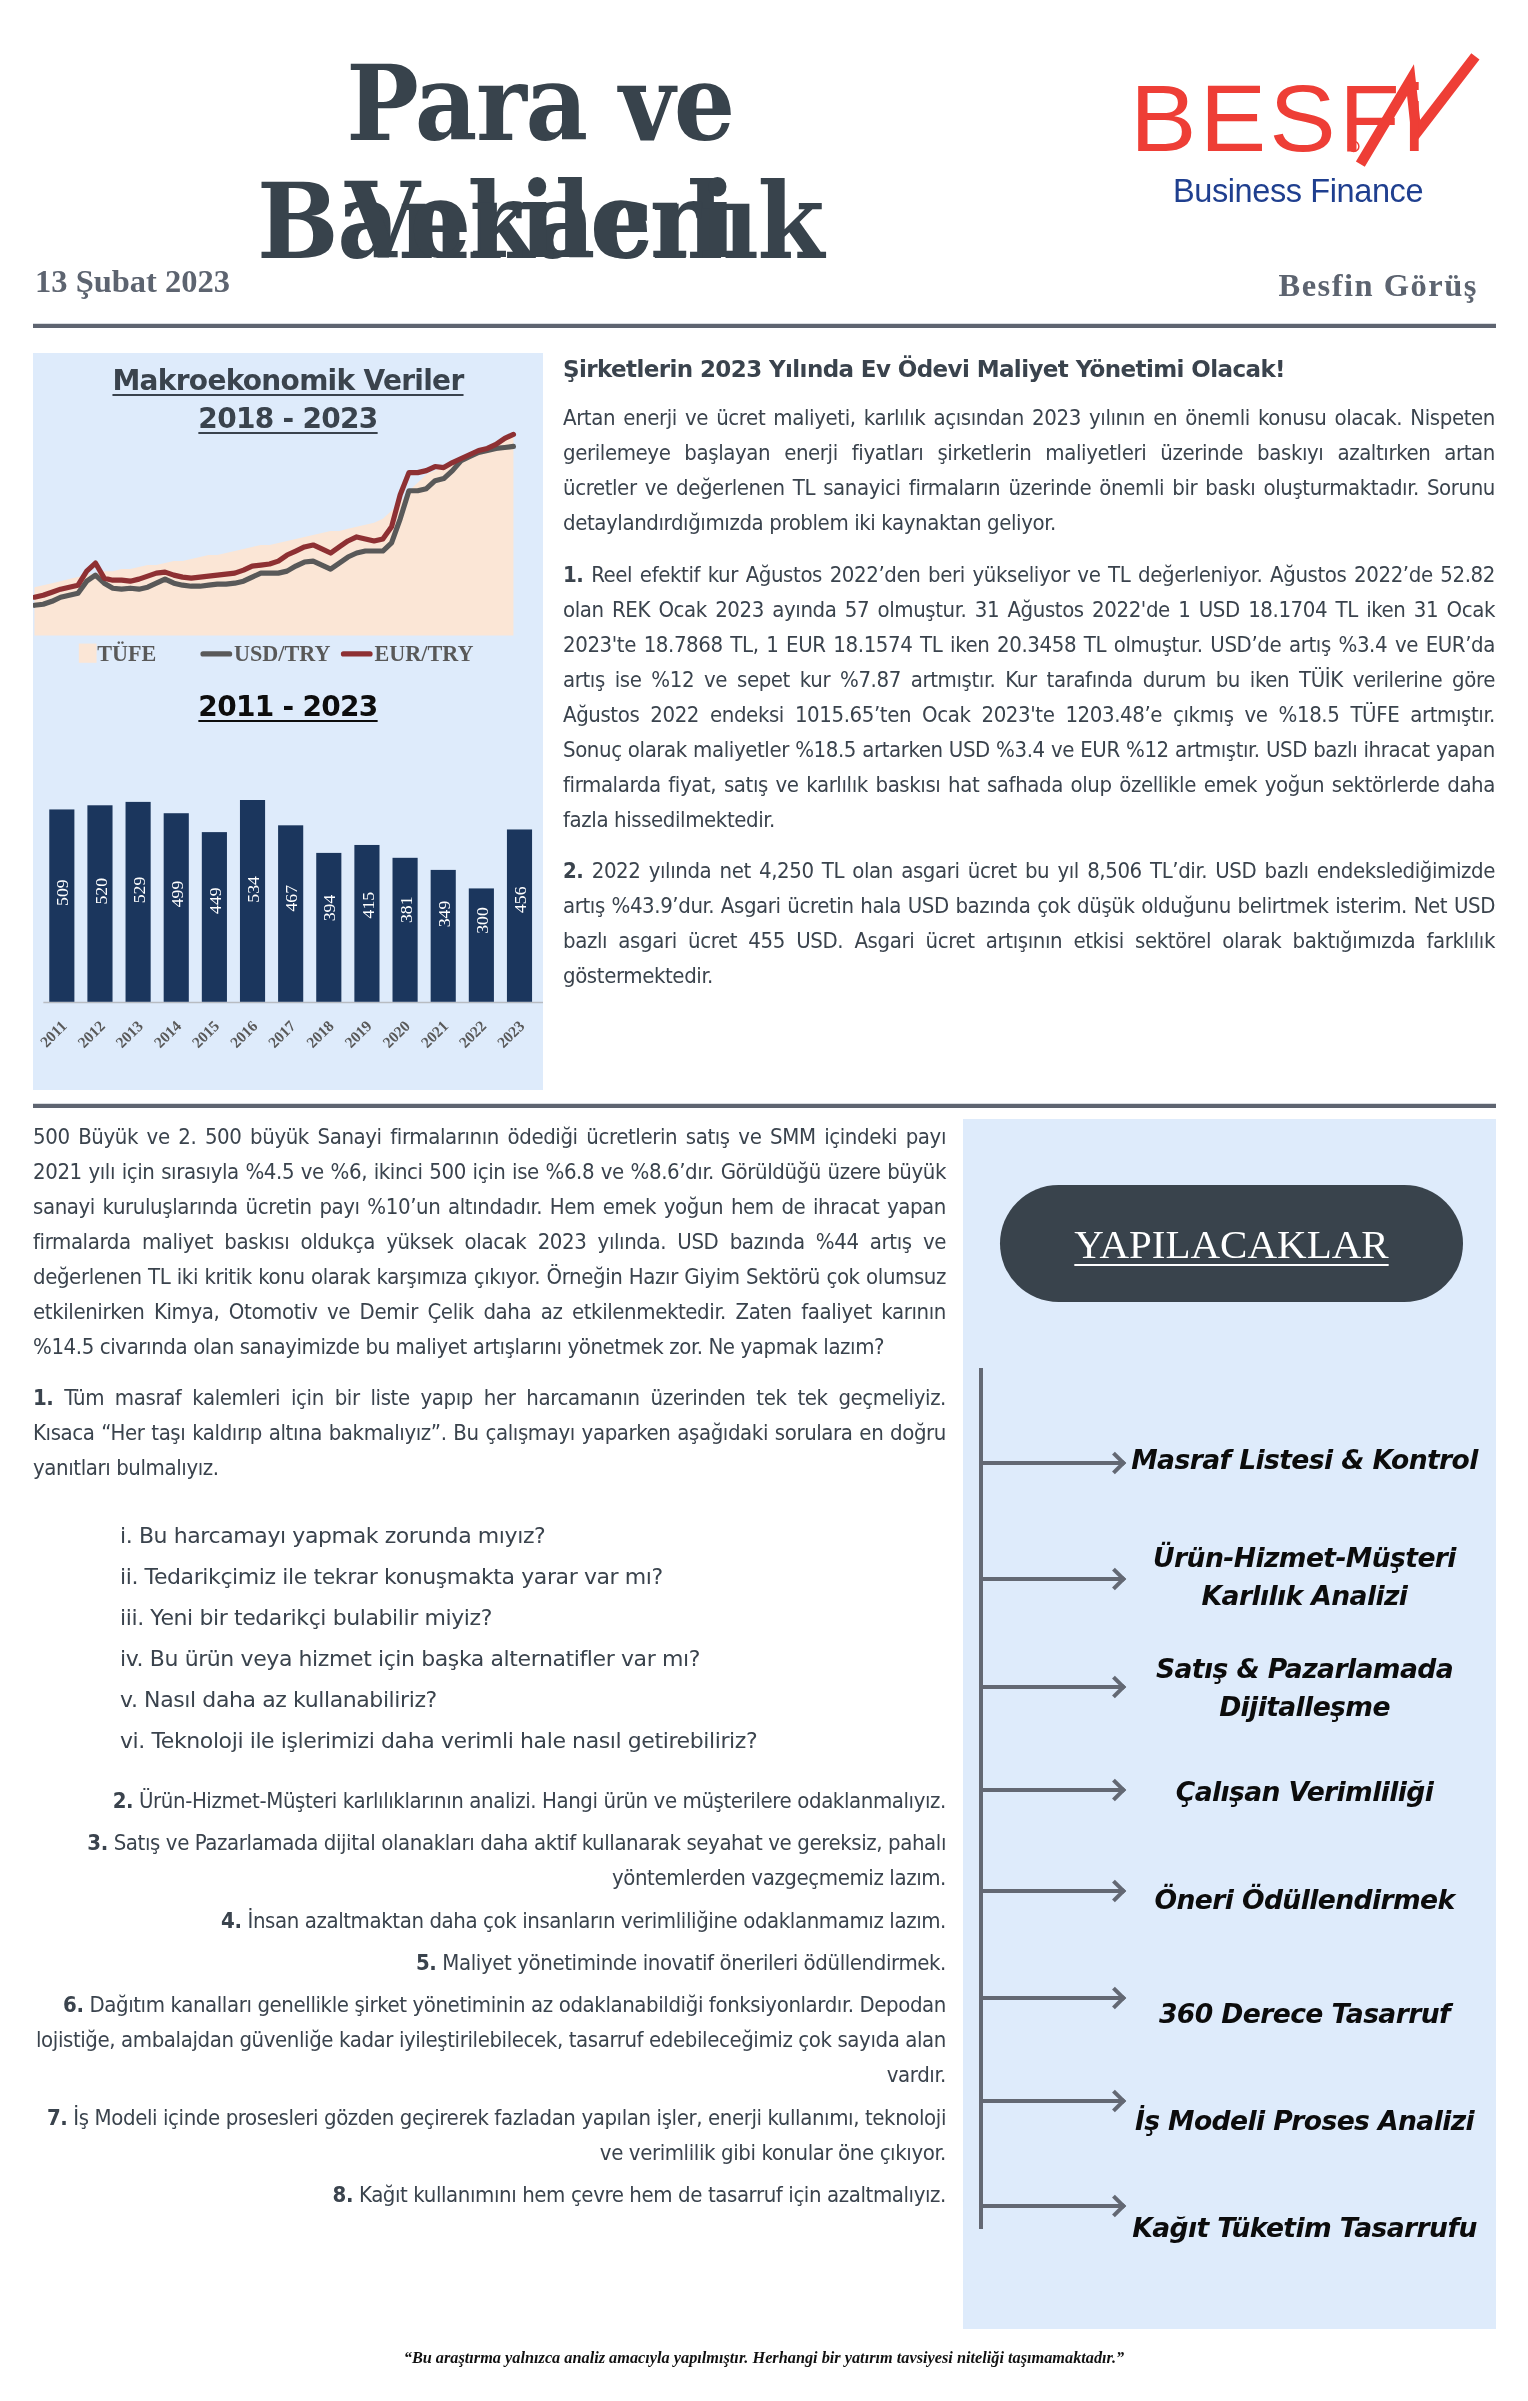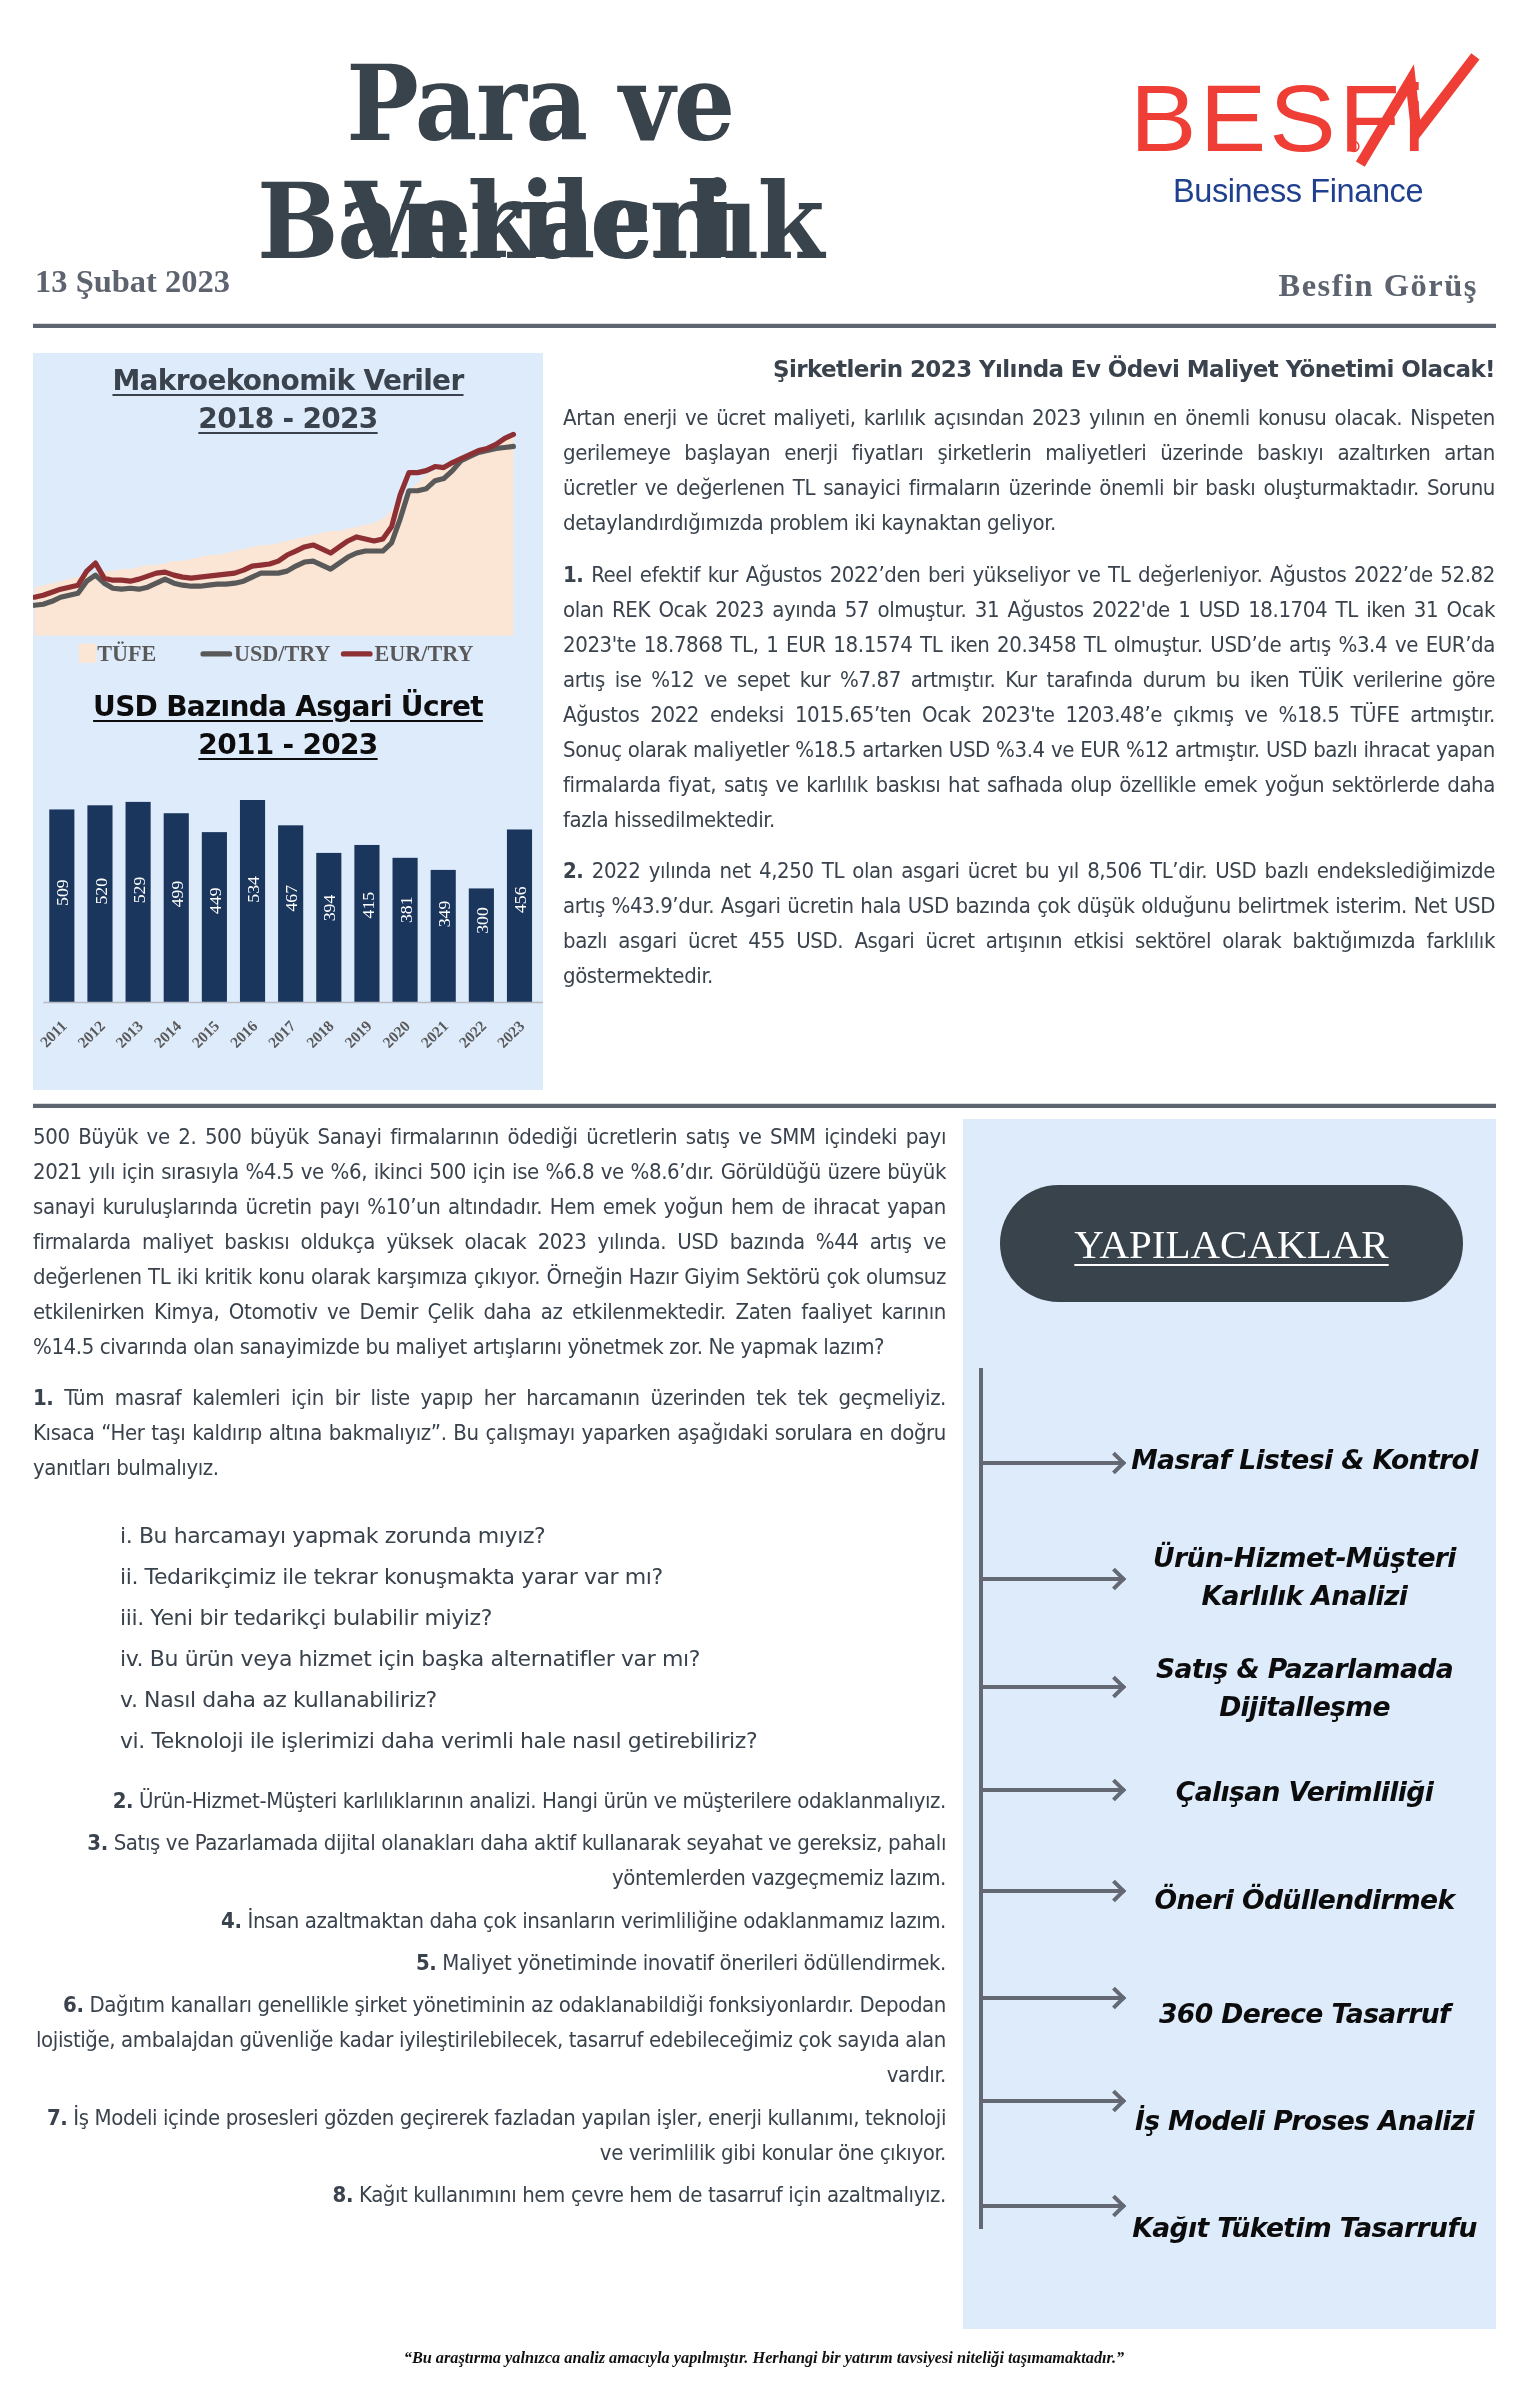--- a/index.html
+++ b/index.html
@@ -34,21 +34,21 @@
 
   .chart-title { position: absolute; left: 0; width: 510px; text-align: center;
                  font-family: "DejaVu Sans", sans-serif; font-weight: bold; font-size: 28px;
                  line-height: 38px; text-decoration: underline; text-underline-offset: 4.4px; letter-spacing: -0.7px; }
   .chart-title.macro { top: 8.9px; color: #3a434d; }
   .chart-title.wage { top: 335px; color: #0d0d0d; }
 
   svg text { font-family: "Liberation Serif", serif; }
 
   .article { position: absolute; left: 563px; top: 353px; width: 932px; }
-  .article h2 { text-align: right; font-family: "DejaVu Sans", sans-serif; font-weight: bold;
+  .article h2 { text-align: left; font-family: "DejaVu Sans", sans-serif; font-weight: bold;
                 font-size: 23px; color: #3a434d; line-height: 32.5px; letter-spacing: -0.6px; margin-bottom: 14.8px; }
   .p { font-family: "DejaVu Sans Condensed", "DejaVu Sans", sans-serif; font-size: 22px; line-height: 35px;
        color: #3a434d; text-align: justify; letter-spacing: -0.4px; font-stretch: condensed; }
   .p b { font-weight: bold; }
   .article .p { margin-bottom: 16.3px; }
 
   .body2 { position: absolute; left: 33px; top: 1119px; width: 913px; }
   .body2 .p { margin-bottom: 14.8px; }
   .q-list { list-style: none; margin: 29.6px 0 17.7px 87px; }
   .q-list li { font-family: "DejaVu Sans", sans-serif; font-size: 22px; line-height: 41px; color: #3a434d; letter-spacing: -0.4px; }
@@ -100,21 +100,20 @@
       <polyline points="2.0,330.3 13.8,327.6 25.6,323.5 37.3,319.4 49.1,316.7 60.9,314.0 72.7,295.0 84.5,284.1 96.3,304.5 108.0,307.2 119.8,307.2 131.6,308.6 143.4,305.8 155.2,301.8 166.9,297.7 178.7,296.3 190.5,300.4 202.3,303.1 214.1,304.5 225.9,303.1 237.6,301.8 249.4,300.4 261.2,299.0 273.0,297.7 284.8,293.6 296.5,288.2 308.3,286.8 320.1,285.4 331.9,281.4 343.7,273.2 355.5,267.8 367.2,262.3 379.0,259.6 390.8,265.0 402.6,270.5 414.4,262.3 426.1,254.2 437.9,248.7 449.7,251.4 461.5,254.2 473.3,251.4 485.1,235.1 496.8,191.6 508.6,161.7 520.4,161.7 532.2,159.0 544.0,153.5 555.7,154.9 567.5,148.1 579.3,142.6 591.1,137.2 602.9,131.8 614.7,129.0 626.4,123.6 638.2,115.4 650.0,110.0" fill="none" stroke="#8e3033" stroke-width="7" stroke-linejoin="round" stroke-linecap="round"></polyline>
       <rect x="62" y="393" width="24" height="26" fill="#fbe6d6"></rect>
       <text x="87" y="417" font-size="30" font-weight="bold" fill="#595959">TÜFE</text>
       <line x1="230" x2="266" y1="407" y2="407" stroke="#595959" stroke-width="7" stroke-linecap="round"></line>
       <text x="272" y="417" font-size="30" font-weight="bold" fill="#595959">USD/TRY</text>
       <line x1="420" x2="456" y1="407" y2="407" stroke="#8e3033" stroke-width="7" stroke-linecap="round"></line>
       <text x="462" y="417" font-size="30" font-weight="bold" fill="#595959">EUR/TRY</text>
     </svg>
 
   <div class="chart-title wage">
-    <div>USD Bazında Asgari Ücret</div>
     <div>2011 - 2023</div>
   </div>
   <svg id="wageChart" width="510" height="414" style="position:absolute;left:0;top:325px;" viewBox="0 0 690 560">
       <line x1="14" x2="690" y1="439" y2="439" stroke="#b8bcc2" stroke-width="2"></line>
       <rect x="22" y="177.78089887640448" width="34" height="260.2191011235955" fill="#1b365d"></rect>
       <text x="48" y="290.38" transform="rotate(-90 48 290.38)" text-anchor="middle" font-size="24" fill="#ffffff">509</text>
       <text x="47" y="472" transform="rotate(-45 47 472)" text-anchor="end" font-size="21" font-weight="bold" fill="#595959">2011</text>
       <rect x="73.6" y="172.1573033707865" width="34" height="265.8426966292135" fill="#1b365d"></rect>
       <text x="99.6" y="288.4" transform="rotate(-90 99.6 288.4)" text-anchor="middle" font-size="24" fill="#ffffff">520</text>
       <text x="98.6" y="472" transform="rotate(-45 98.6 472)" text-anchor="end" font-size="21" font-weight="bold" fill="#595959">2012</text>

